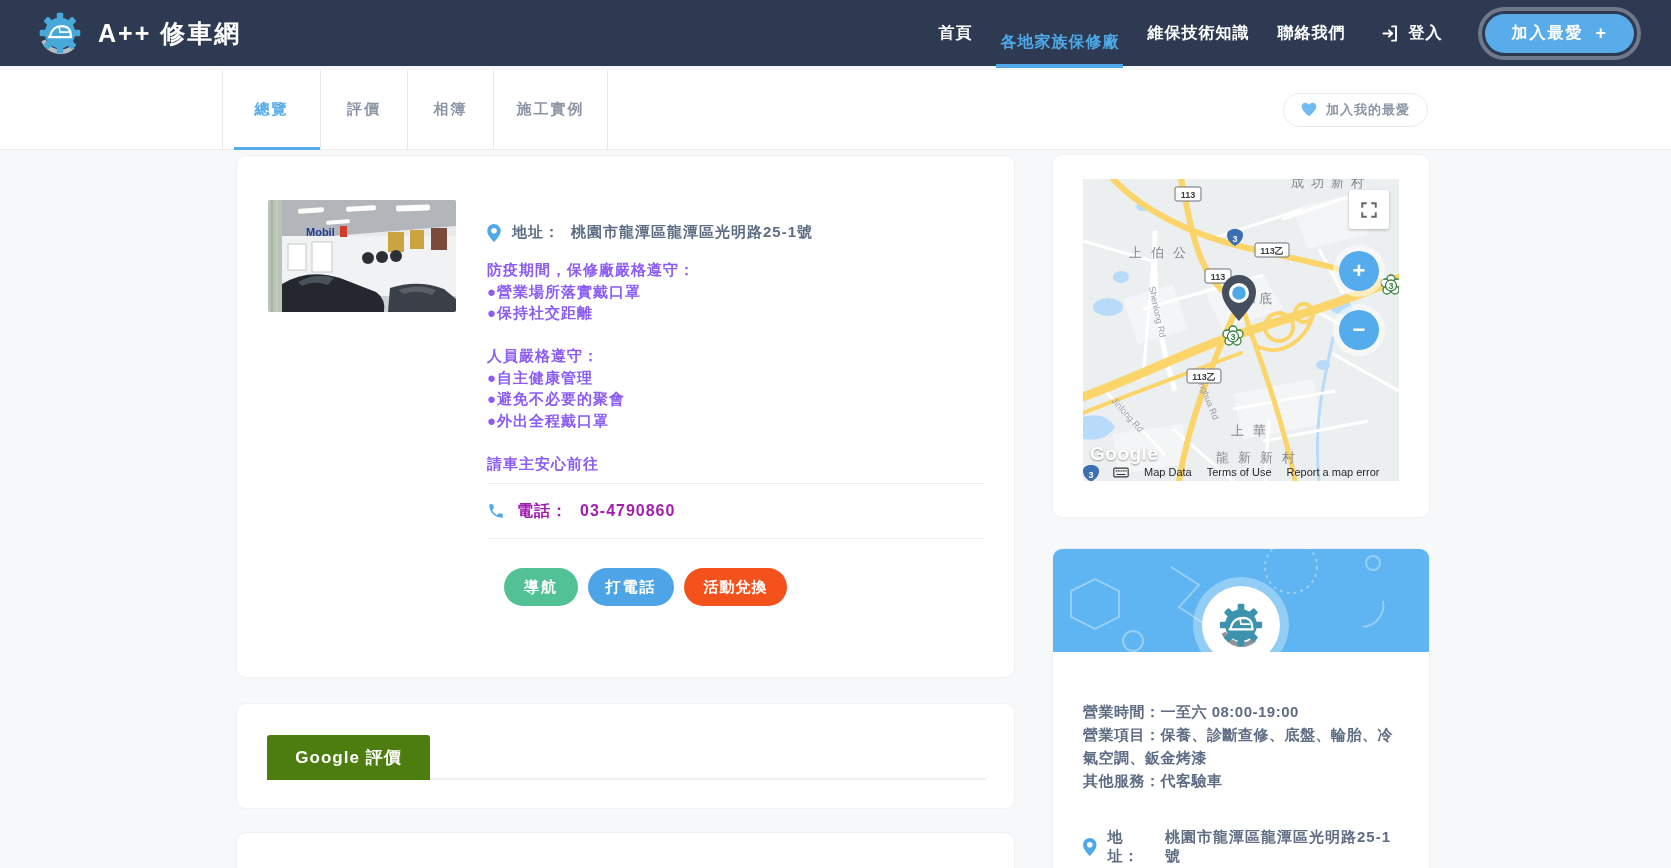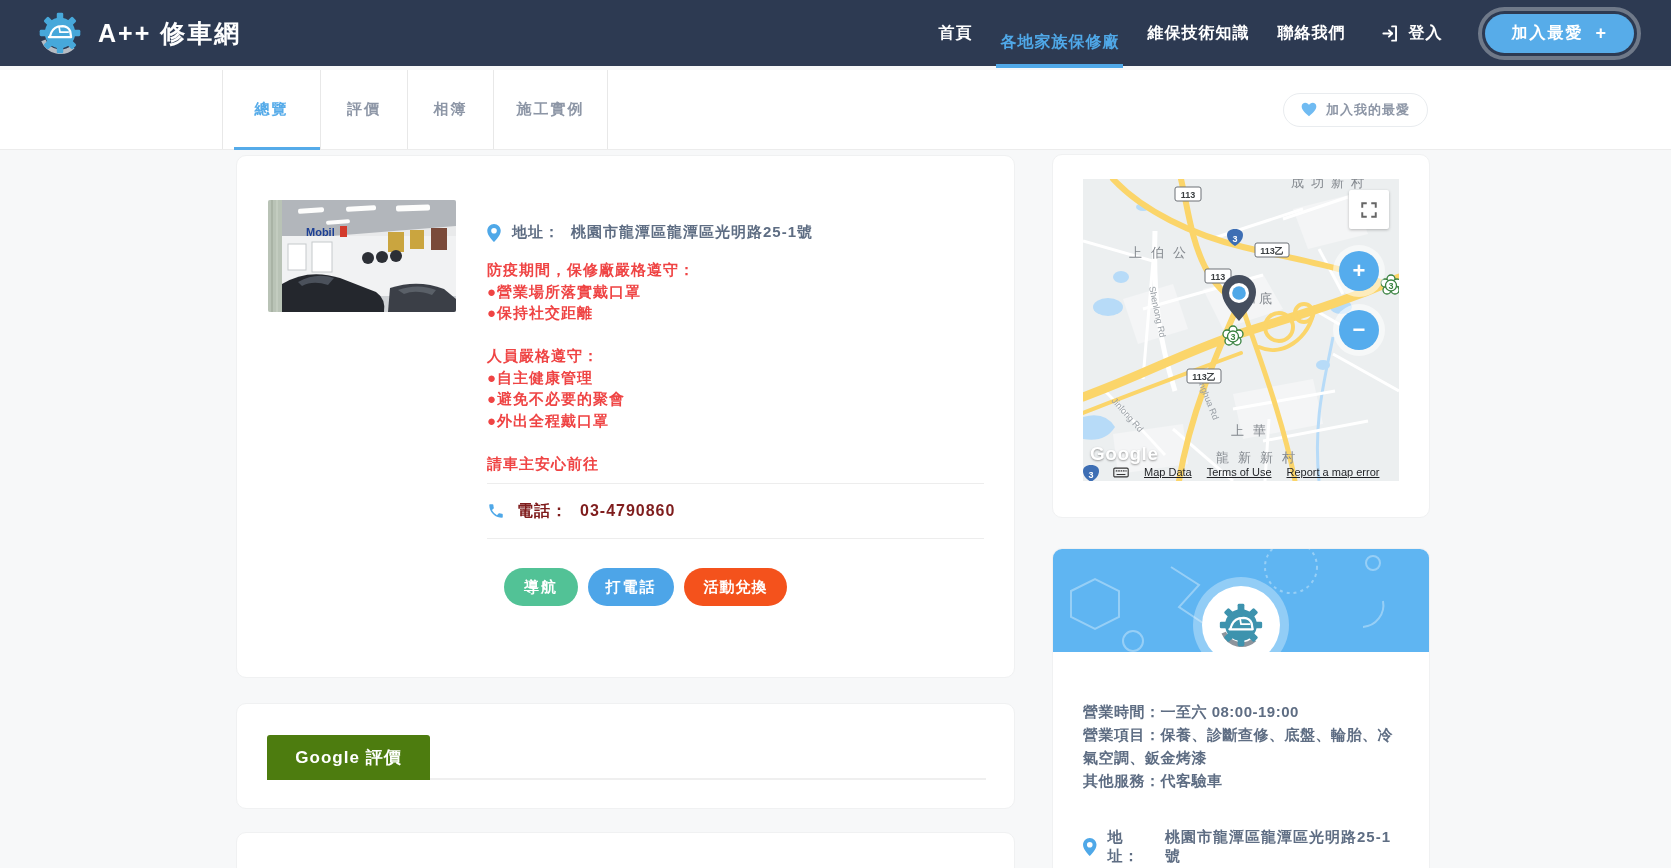--- a/index.html
+++ b/index.html
@@ -61,24 +61,24 @@
   .left-col  { position:absolute; left:236px; top:155px; width:779px; }
   .right-col { position:absolute; left:1052px; top:154px; width:378px; }
   
   .shop-card { padding:35px 30px 38px 31px; display:flex; gap:31px; min-height:523px; }
   .shop-photo { width:188px; height:112px; margin-top:9px; border-radius:2px; overflow:hidden; flex:none; }
   .shop-main { flex:1; min-width:0; }
   .shop-title { font-size:27px; line-height:30px; font-weight:700; color:#2e3d55; letter-spacing:2px; }
   .addr-row { margin-top:32px; display:flex; align-items:center; gap:11px;
     color:#5e6d83; font-size:15px; font-weight:700; letter-spacing:1px; }
   .covid { margin-top:17px; }
-  .covid-line { font-size:15px; line-height:21.5px; min-height:21.5px; color:#ef4444; font-weight:600; letter-spacing:1px; }
+  .covid-line { font-size:15px; line-height:21.5px; min-height:21.5px; color:#8b5cf6; font-weight:600; letter-spacing:1px; }
   .hr { border:none; border-top:1px solid #ededed; margin:9px 0 0; }
   .phone-row { height:54px; display:flex; align-items:center; gap:12px;
-    color:#7f1d1d; font-size:16px; font-weight:700; letter-spacing:1px; }
+    color:#a21caf; font-size:16px; font-weight:700; letter-spacing:1px; }
   .btn-row { margin-top:29px; padding-left:17px; display:flex; gap:10px; }
   .pill-btn {
     height:38px; border:none; border-radius:19px; color:#fff; font-size:15px; font-weight:700;
     font-family:inherit; letter-spacing:2px; cursor:pointer; display:flex; align-items:center; justify-content:center;
   }
   .btn-nav   { width:74px;  background:#52c296; }
   .btn-call  { width:86px;  background:#4da5e8; }
   .btn-redeem{ width:103px; background:#f4521c; letter-spacing:1px; }
   
   .reviews-card { margin-top:25px; height:106px; position:relative; }
@@ -104,21 +104,21 @@
     box-shadow:0 0 0 6px rgba(255,255,255,.55); line-height:1;
   }
   .map-zoom.in  { top:72px; }
   .map-zoom.out { top:131px; }
   .map-google {
     position:absolute; left:7px; bottom:16px; color:#fff; font-size:19px; font-weight:700;
     text-shadow:0 1px 2px rgba(90,90,90,.6); letter-spacing:.5px; cursor:pointer;
   }
   .map-attr {
     position:absolute; left:0; right:0; bottom:0; height:18px; display:flex; align-items:center;
-    gap:15px; padding-left:30px; font-size:11px; color:#1f2125;text-decoration:underline;
+    gap:15px; padding-left:30px; font-size:11px; color:#1f2125;
   }
   .map-attr span { cursor:pointer; white-space:nowrap; }
   
   .info-card { margin-top:30px; height:340px; overflow:hidden; position:relative; }
   .info-head { height:103px; background:#5fb5f2; position:relative; }
   .info-avatar {
     position:absolute; left:50%; top:37px; transform:translateX(-50%);
     width:78px; height:78px; border-radius:50%; background:#fff;
     box-shadow:0 0 0 9px rgba(255,255,255,.32);
     display:flex; align-items:center; justify-content:center; z-index:2;

